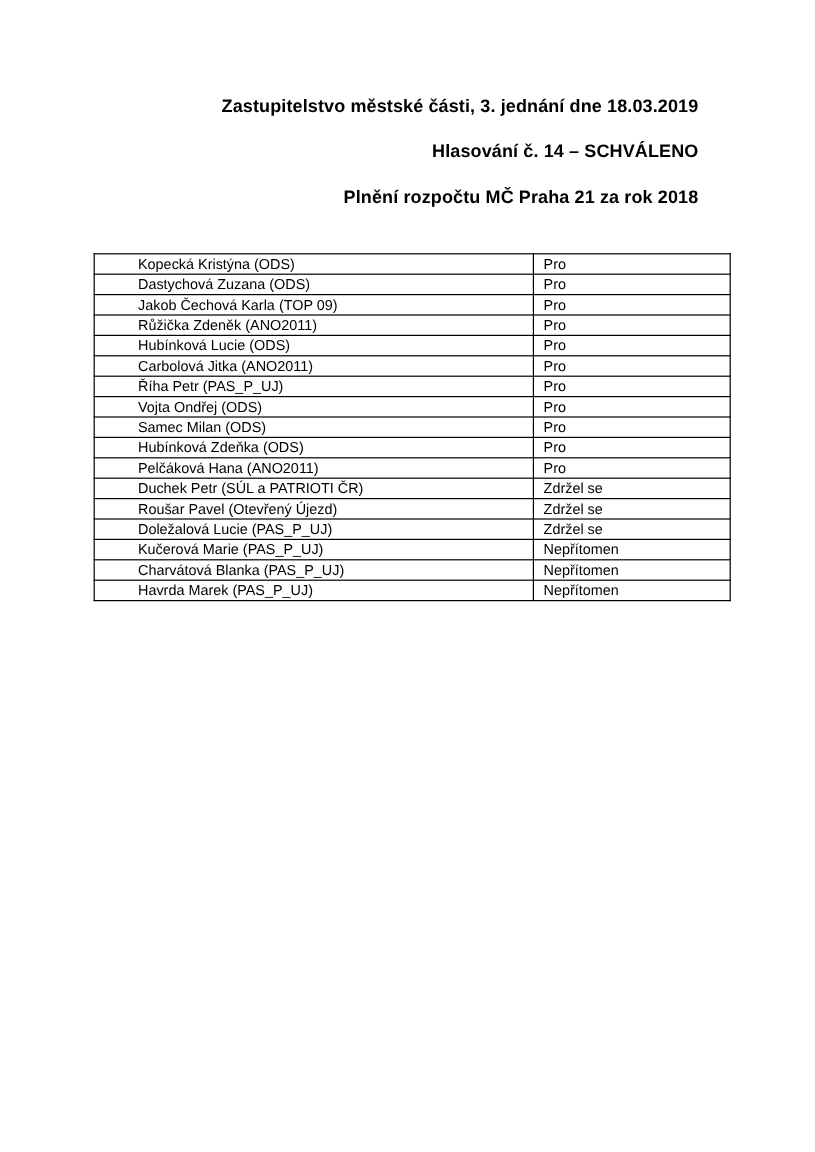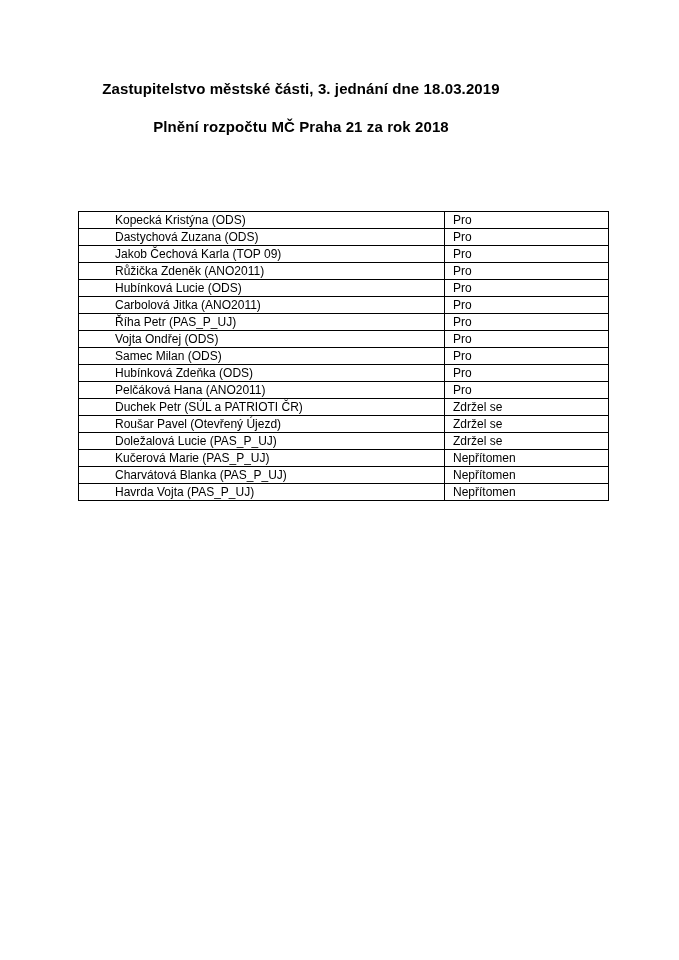--- a/index.html
+++ b/index.html
@@ -15,21 +15,21 @@
   .page {
     position: absolute;
     inset: 0;
     background: #ffffff;
   }
   .titles {
     position: absolute;
     top: 81px;
     left: 0;
     width: 582px;
-    text-align: center;
+    text-align: right;
     padding-left: 20px;
   }
   .title-line {
     font-size: 15px;
     font-weight: bold;
     line-height: 15px;
     margin-bottom: 23px;
     letter-spacing: 0.1px;
   }
   .votes-table {
@@ -65,20 +65,21 @@
     letter-spacing: 0.1px;
   }
 </style>
 </head>
 <body>
 
 <div class="page">
 
   <div class="titles">
     <div class="title-line">Zastupitelstvo městské části, 3. jednání dne 18.03.2019</div>
+    <div class="title-line">Hlasování č. 14 – SCHVÁLENO</div>
     <div class="title-line">Plnění rozpočtu MČ Praha 21 za rok 2018</div>
   </div>
 
   <table class="votes-table">
     <tbody>
 
     <tr>
         <td class="col-name">Kopecká Kristýna (ODS)</td>
         <td class="col-vote">Pro</td>
       </tr>
@@ -136,20 +137,20 @@
       </tr>
         <tr>
         <td class="col-name">Kučerová Marie (PAS_P_UJ)</td>
         <td class="col-vote">Nepřítomen</td>
       </tr>
         <tr>
         <td class="col-name">Charvátová Blanka (PAS_P_UJ)</td>
         <td class="col-vote">Nepřítomen</td>
       </tr>
         <tr>
-        <td class="col-name">Havrda Vojta (PAS_P_UJ)</td>
+        <td class="col-name">Havrda Marek (PAS_P_UJ)</td>
         <td class="col-vote">Nepřítomen</td>
       </tr>
       </tbody>
   </table>
 
 
 </div>
 
 </body></html>

